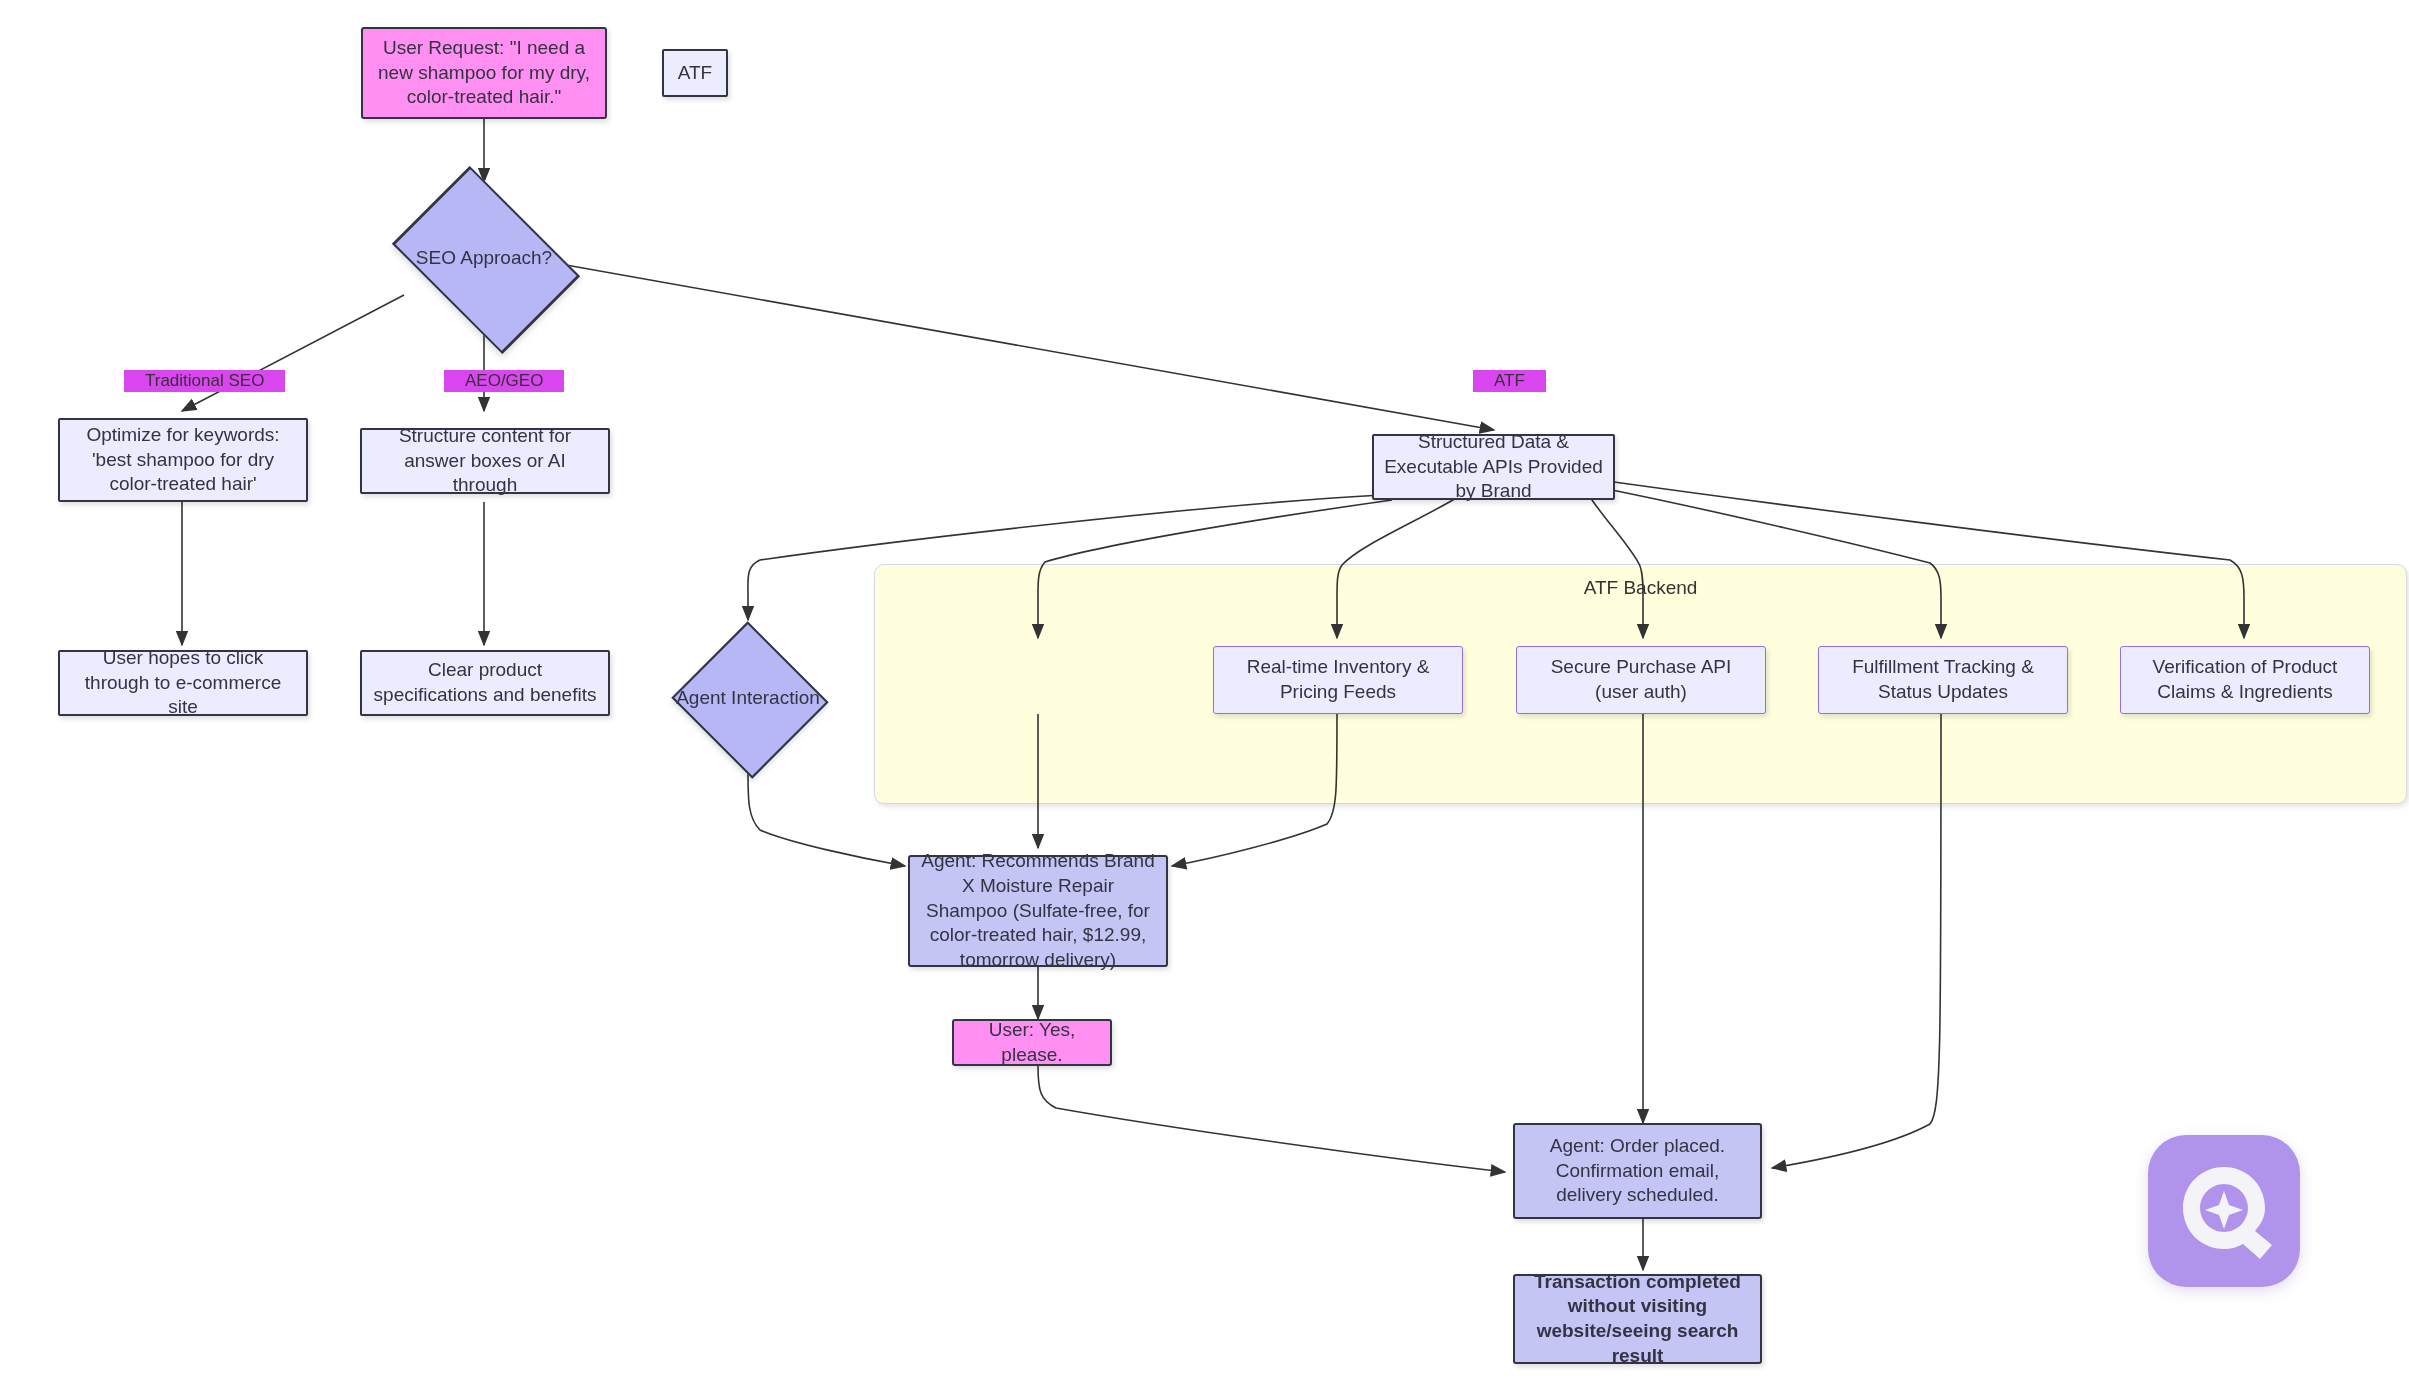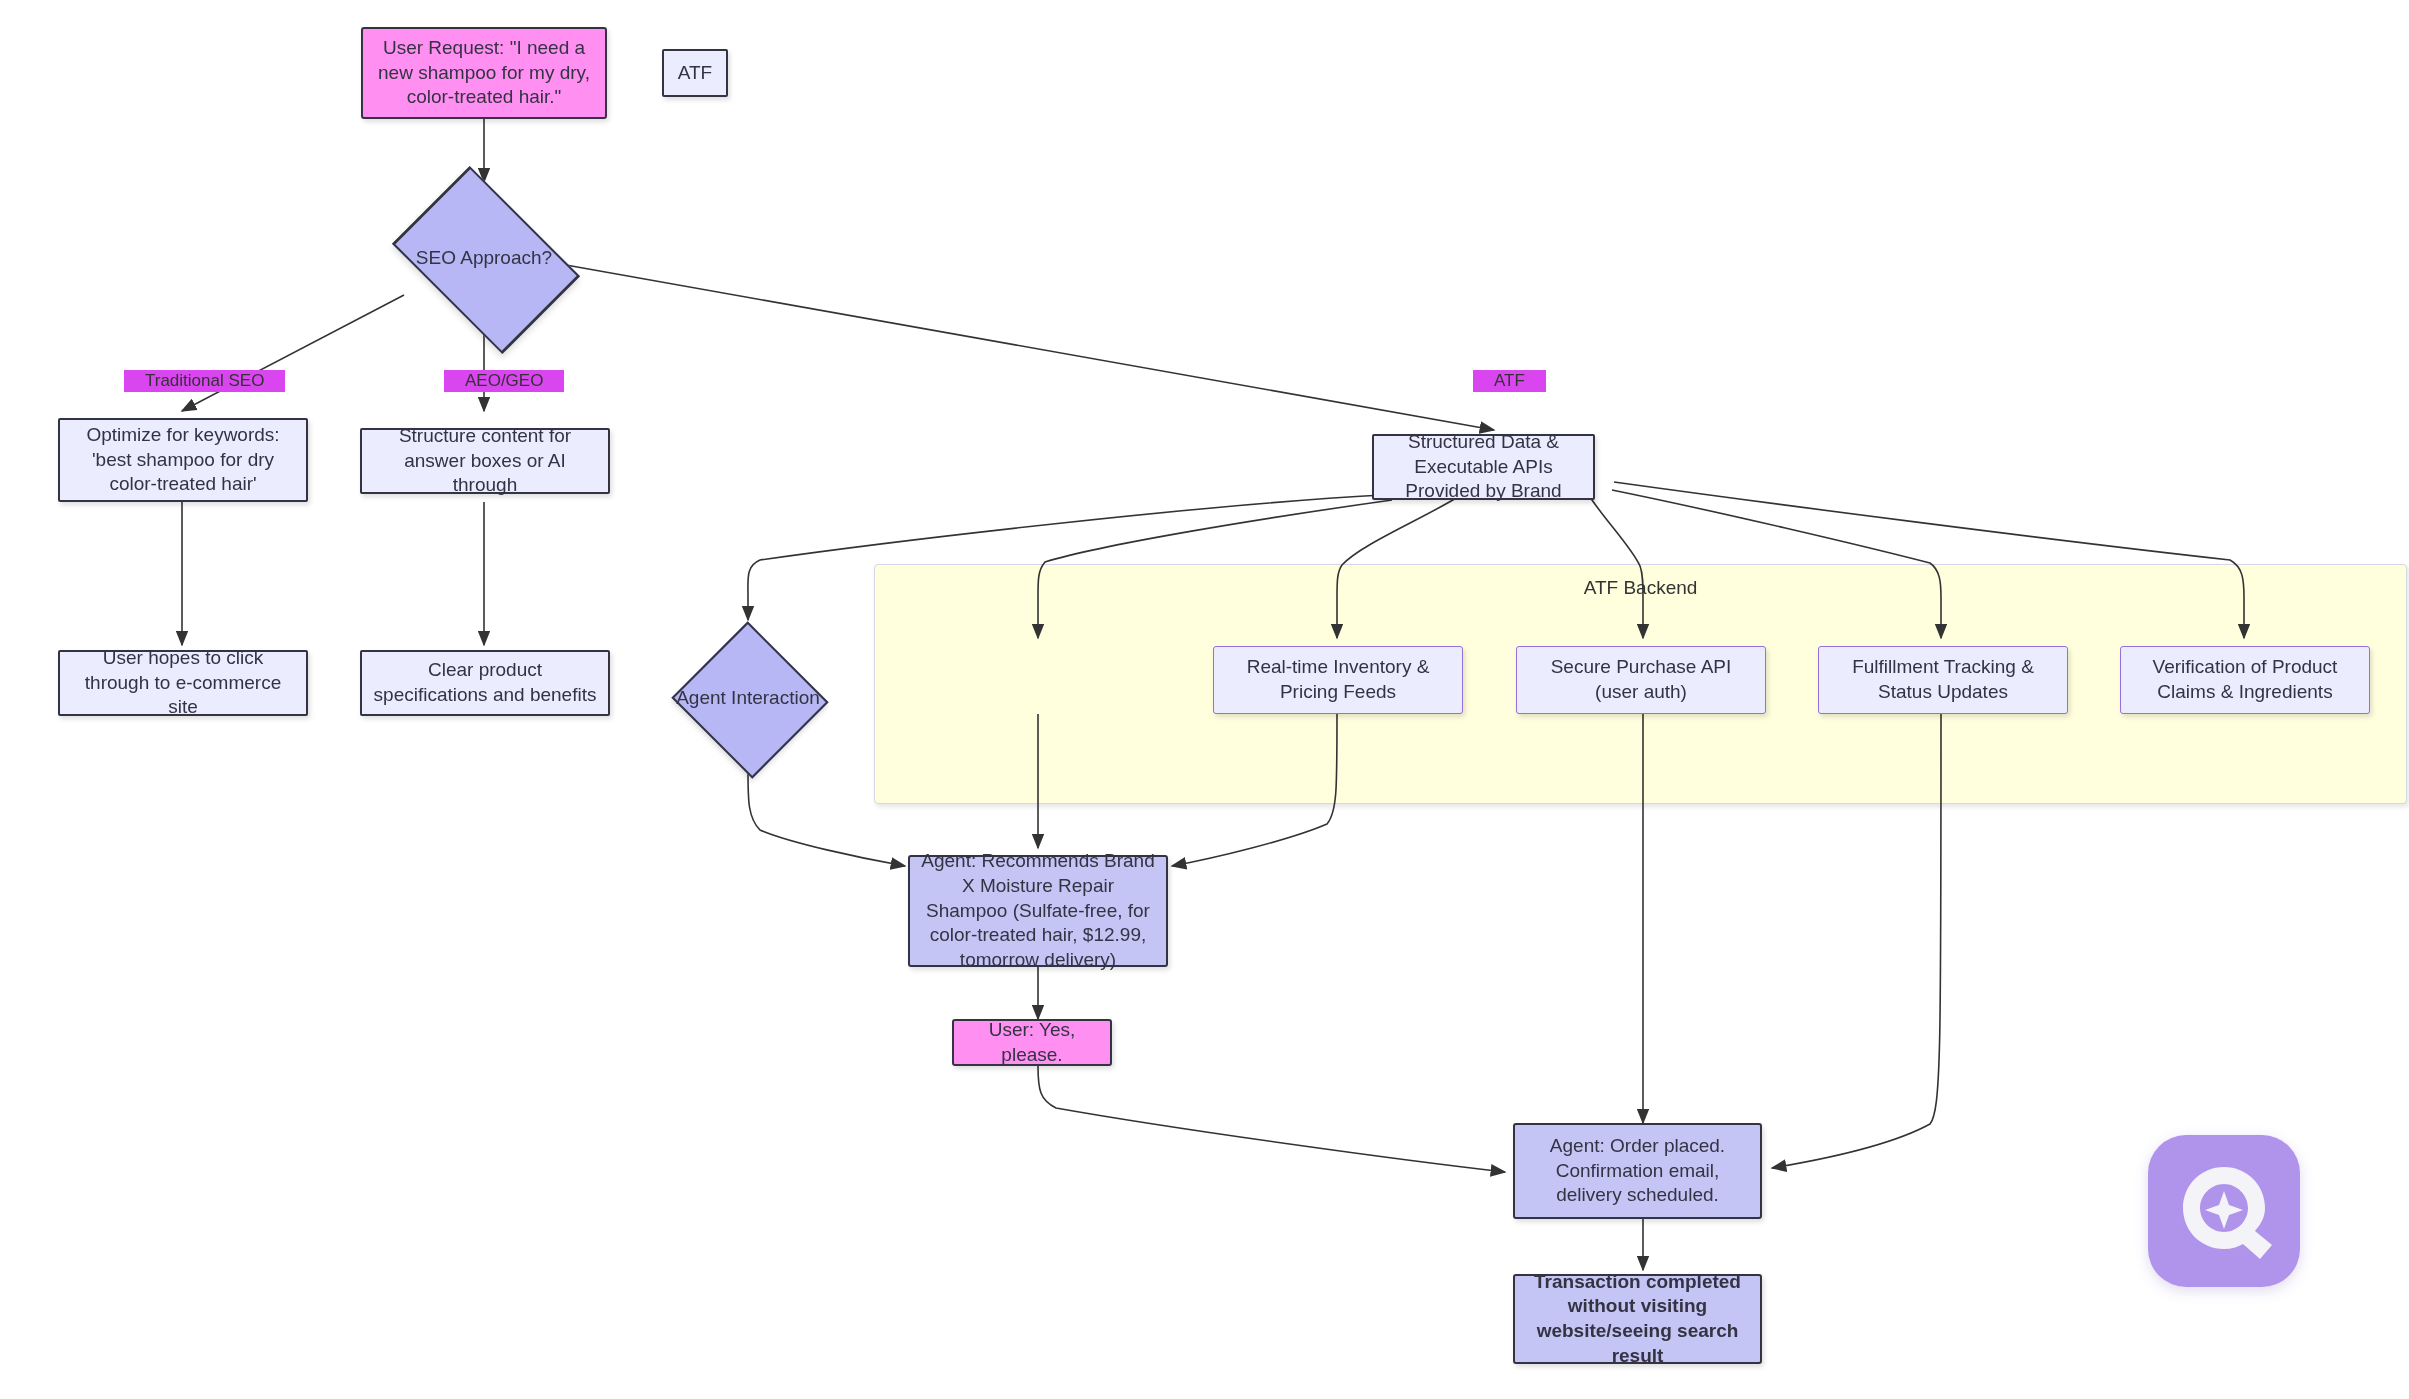--- a/index.html
+++ b/index.html
@@ -31,21 +31,21 @@
     fill: none;
     stroke: #333333;
     stroke-width: 1.6px;
   }
   
   .subgraph {
     position: absolute;
     box-sizing: border-box;
     background: #ffffde;
     border: 1px solid #d6d6e8;
-    border-radius: 4px;
+    border-radius: 10px;
     box-shadow: 2px 3px 5px rgba(0,0,0,0.10);
   }
   .subgraph-title {
     position: absolute;
     top: 12px;
     left: 0;
     width: 100%;
     text-align: center;
     font-size: 19px;
     color: #333333;
@@ -209,21 +209,21 @@
   </div>
 
   <div class="node node-rect dark-border" style="left:58px; top:650px; width:250px; height:66px;">
     <span>User hopes to click through to e-commerce site</span>
   </div>
 
   <div class="node node-rect dark-border" style="left:360px; top:650px; width:250px; height:66px;">
     <span>Clear product specifications and benefits</span>
   </div>
 
-  <div class="node node-rect dark-border" style="left:1372px; top:434px; width:223px; height:66px;">
+  <div class="node node-rect dark-border" style="left:1372px; top:434px; width:243px; height:66px;">
     <span>Structured Data &amp; Executable APIs Provided by Brand</span>
   </div>
 
   <div class="node-diamond" style="left:648px; top:620px; width:200px; height:155px;">
     <div class="diamond-shape" style="width:104px; height:104px; margin-left:-52px; margin-top:-52px; transform:rotate(45deg) scaleX(1.06);"></div>
     <span class="diamond-label">Agent Interaction</span>
   </div>
 
 
   <div class="node node-rect" style="left:1213px; top:646px; width:250px; height:68px;">

